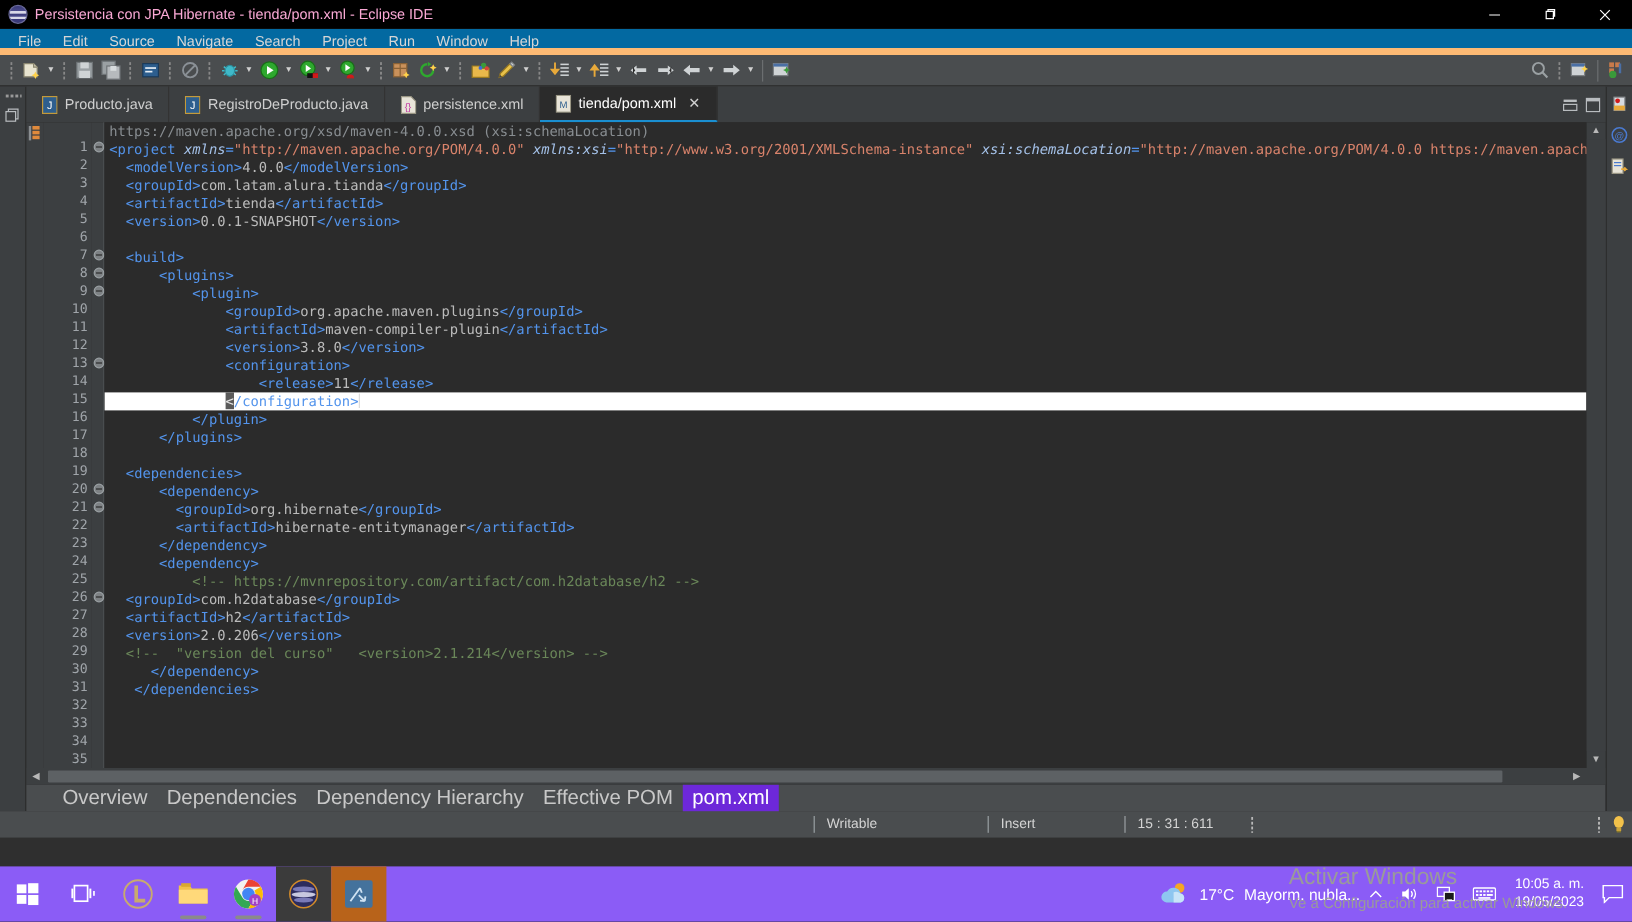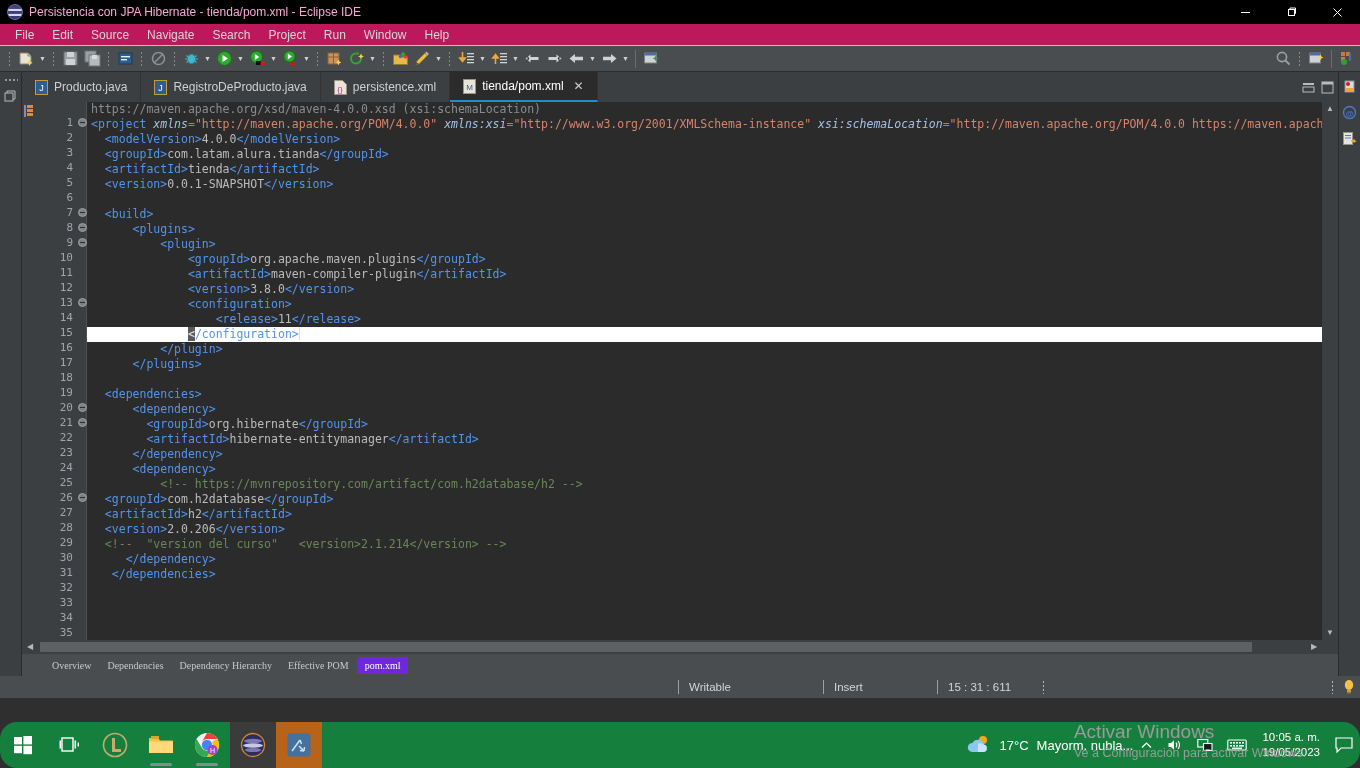--- a/index.html
+++ b/index.html
@@ -25,23 +25,23 @@
   }
   .title-text { white-space: nowrap; }
   .win-btns { position: absolute; right: 0; top: 0; height: 24px; display: flex; }
   .win-btn {
     width: 46px; height: 24px; display: flex;
     align-items: center; justify-content: center;
     color: #fff; font-size: 12px; line-height: 1;
   }
   
   .menubar {
-    height: 22px; background: #be185d; display: flex;
-    align-items: center; padding-left: 6px;
-    border-bottom: 1px solid #fdba74;
+    height: 22px; background: #0369a1; display: flex;
+    padding-left: 6px;
+    border-bottom: 6px solid #fdba74;
   }
   .menu-item {
     color: #d6d6d6; font-size: 12px;
     padding: 3px 9px; white-space: nowrap;
   }
   
   .toolbar {
     height: 26px; background: #4a4d4f; display: flex;
     align-items: center; padding-left: 4px;
     border-bottom: 1px solid #2b2b2b; position: relative;
@@ -143,21 +143,21 @@
     height: 14px; background: #3c3f41; display: flex;
     align-items: center; position: relative;
   }
   .hs-btn { width: 16px; height: 14px; color: #b8b8b8; font-size: 8px; text-align: center; line-height: 14px; }
   .hs-thumb { height: 10px; background: #5d6164; border-radius: 1px; }
   
   .form-tabs {
     height: 22px; background: #4a4d4f; display: flex;
     align-items: center; padding-left: 22px; gap: 0;
   }
-  .form-tab { font-size: 10px; color: #c8c8c8; padding: 3px 8px; white-space: nowrap; font-family: Liberation Serif, serif; }
+  .form-tab { font-size: 17px; color: #c8c8c8; padding: 3px 8px; white-space: nowrap; }
   .form-tab.active { background: #6d28d9; color: #fff; }
   
   .statusbar {
     height: 22px; background: #4a4d4f; display: flex;
     align-items: center; position: relative; font-size: 11.5px; color: #d4d4d4; padding-left: 18px;
   }
   .sb-cell { display: flex; align-items: center; height: 22px; padding: 0 10px; }
   .sb-div { width: 1px; height: 14px; background: #9aa0a3; }
   .sb-dots {
     width: 3px; height: 14px;
@@ -168,21 +168,21 @@
   
   .watermark {
     position: absolute; right: 54px; bottom: 6px;
     text-align: left; pointer-events: none; z-index: 5;
   }
   .wm1 { font-size: 19px; color: #9a9a9a; line-height: 24px; }
   .wm2 { font-size: 12.5px; color: #9a9a9a; line-height: 18px; }
   
   .taskbar {
     position: absolute; left: 0; bottom: 0; width: 1360px; height: 46px;
-    background: #15803d; display: flex; align-items: center; border-radius: 17px;
+    background: #8b5cf6; display: flex; align-items: center;
   }
   .tb-item {
     width: 46px; height: 46px; display: flex; align-items: center;
     justify-content: center; position: relative;
   }
   .tb-item.running::after {
     content: ''; position: absolute; bottom: 2px; left: 12px;
     width: 22px; height: 3px; background: #8a8a8a; border-radius: 2px;
   }
   .tb-item.focus { background: #3b3b3b; }

